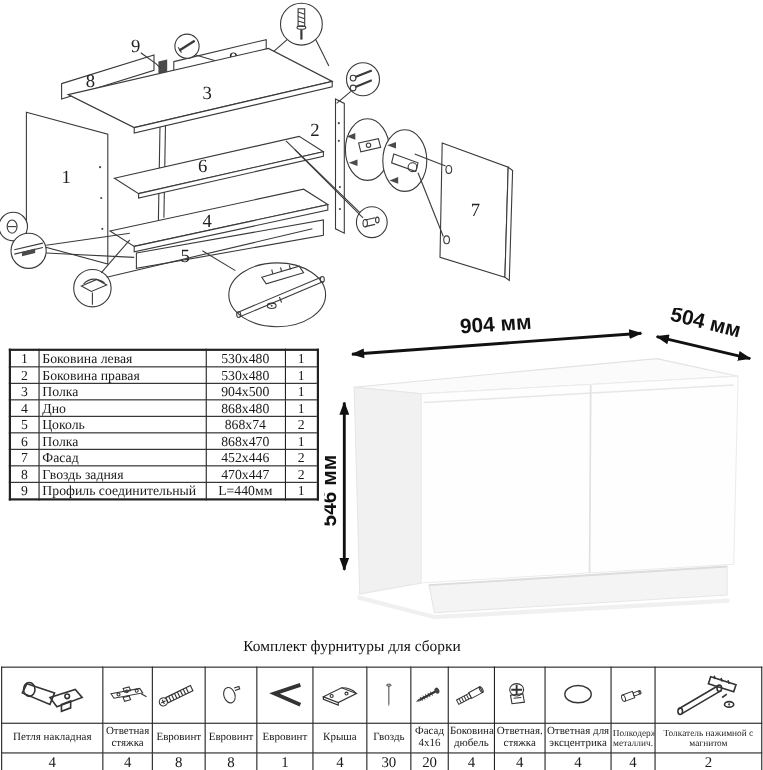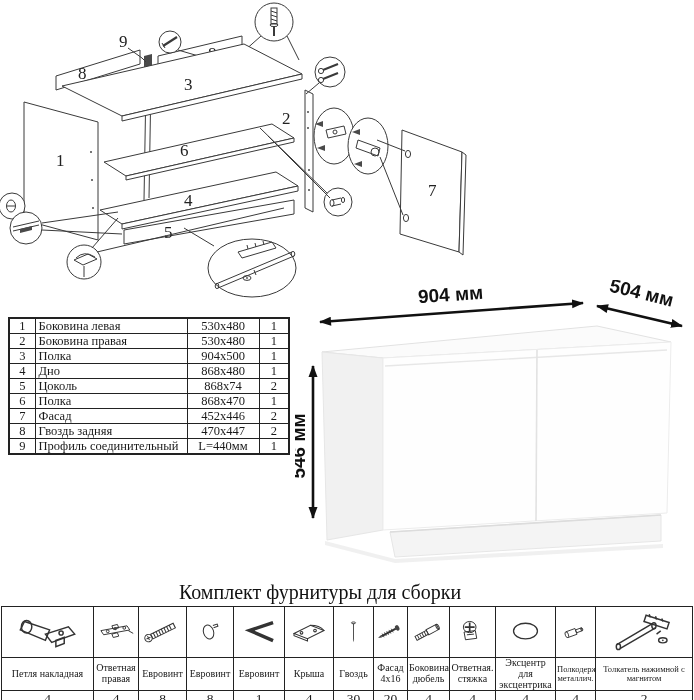--- a/index.html
+++ b/index.html
@@ -21,21 +21,21 @@
 
   
   #parts-table{position:absolute;left:8px;top:317px;border-collapse:collapse;
                border:2px solid #222;font-size:12.5px;}
   #parts-table td{border:1px solid #222;height:14px;line-height:14px;padding:0 3px;white-space:nowrap;}
   #parts-table td.c{text-align:center;padding:0 1px;}
   #parts-table td.name{text-align:left;}
 
   
   #hw-title{position:absolute;left:0;top:581px;width:640px;text-align:center;
-            font-size:20px;color:#111;}
+            font-size:14px;color:#111;}
   #hw-table{position:absolute;left:1px;top:606px;width:692px;border-collapse:collapse;
             border:1.5px solid #222;table-layout:fixed;}
   #hw-table td{border:1px solid #222;text-align:center;vertical-align:middle;
                overflow:hidden;padding:0;}
   #hw-table tr.icons td{height:50px;}
   #hw-table tr.names td{height:26px;font-size:10px;line-height:1.08;padding:0 1px;}
   #hw-table tr.names td.sm{font-size:8.5px;}
   #hw-table tr.qty td{height:15px;font-size:13.5px;line-height:15px;}
   .hwicon{width:100%;height:46px;}
   .hwicon *{stroke:#333;stroke-width:1.4;fill:none;}
@@ -432,30 +432,30 @@
             <path d="M34 6 L56 13 L54 19 L32 12 Z"></path>
             <path d="M38 8 L37 5 M44 10 L43 7 M50 12 L49 9"></path>
             <path d="M44 24 L48 21"></path>
               <ellipse cx="50" cy="30" rx="4" ry="2.4"></ellipse>
             <circle class="f" cx="50" cy="30" r="0.9"></circle>
           </svg>
         </td>
       </tr>
       <tr class="names">
         <td>Петля накладная</td>
-        <td>Ответная правая</td>
+        <td>Ответная стяжка</td>
         <td>Евровинт</td>
         <td>Евровинт</td>
         <td>Евровинт</td>
         <td>Крыша</td>
         <td>Гвоздь</td>
         <td>Фасад 4x16</td>
         <td>Боковина. дюбель</td>
         <td>Ответная. стяжка</td>
-        <td>Эксцентр для эксцентрика</td>
+        <td>Ответная для эксцентрика</td>
         <td class="sm">Полкодерж. металлич.</td>
         <td class="sm">Толкатель нажимной с магнитом</td>
       </tr>
       <tr class="qty">
         <td>4</td>
         <td>4</td>
         <td>8</td>
         <td>8</td>
         <td>1</td>
         <td>4</td>

